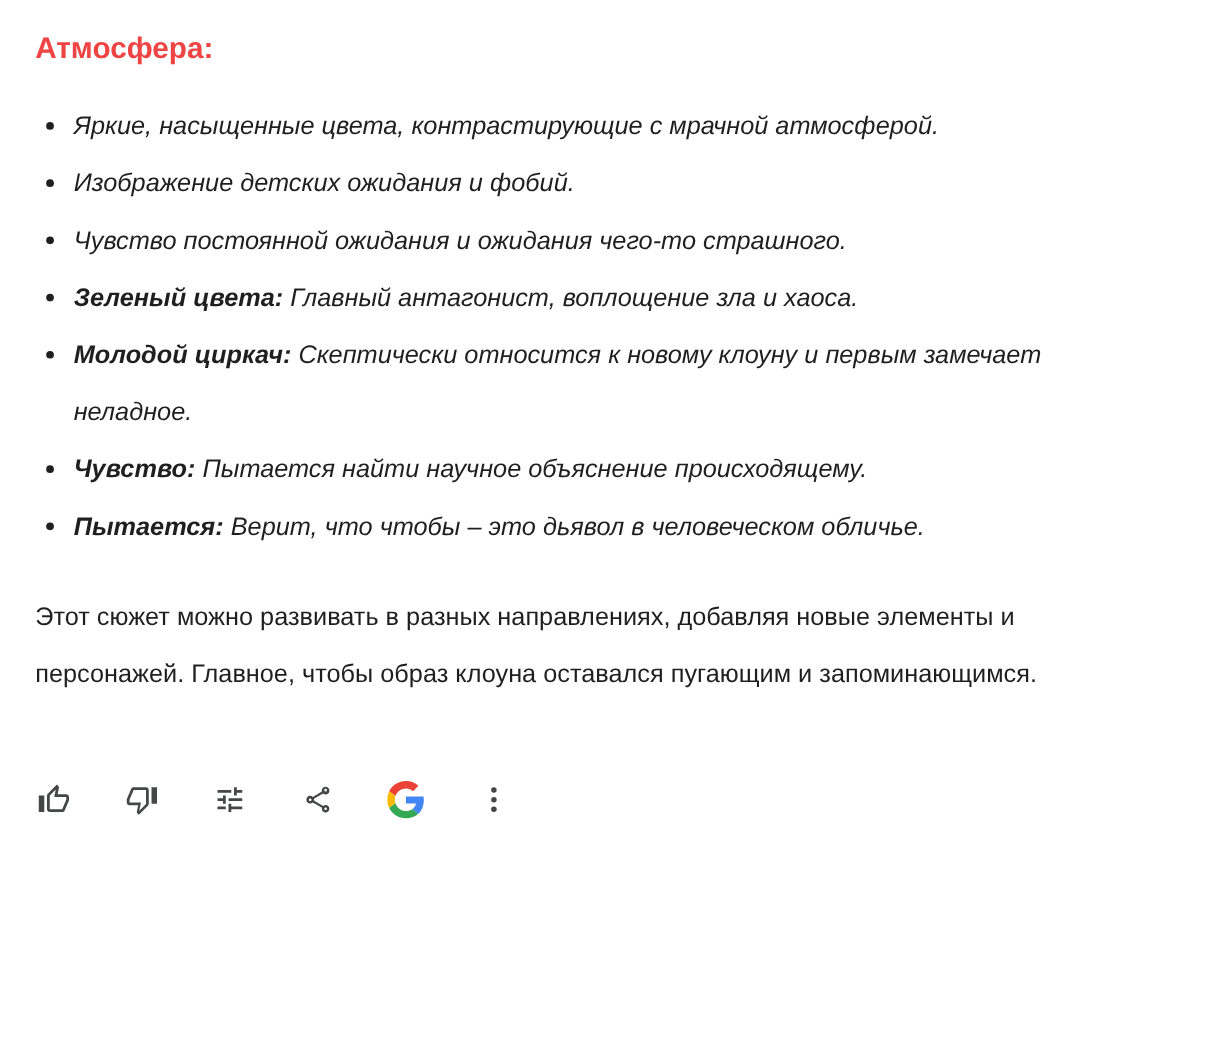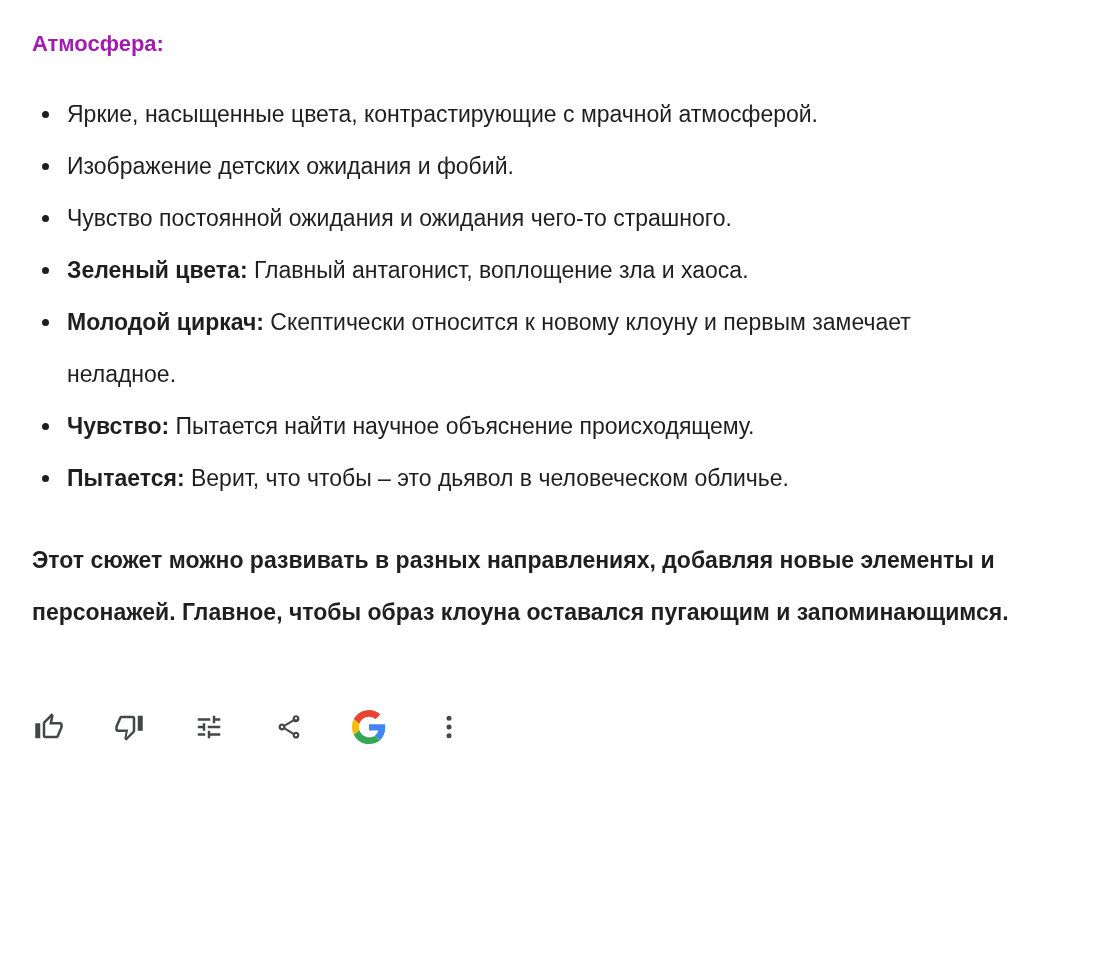--- a/index.html
+++ b/index.html
@@ -9,40 +9,41 @@
     box-sizing: border-box;
     background: #ffffff;
     color: #1f1f1f;
     font-family: "Liberation Sans", "DejaVu Sans", sans-serif;
     font-size: 23px;
     padding: 4px 32px 0 32px;
     overflow: hidden;
   }
   .response { width: 1036px; }
   h3.section-heading {
-    font-size: 22px;
+    font-size: 27px;
     line-height: 36px;
     font-weight: 700;
     margin: 40px 0 26px 0;
-    color: #a21caf;
+    color: #ef4444;
   }
   h3.section-heading.first { margin-top: 22px; }
   ul.bullet-list {
     margin: 0;
     padding: 0 0 0 31px;
     list-style: disc outside;
   }
   ul.bullet-list li {
     line-height: 52px;
     padding-left: 4px;
+    font-style: italic;
   }
   ul.bullet-list.characters li { max-width: 900px; }
   ul.bullet-list li strong { font-weight: 700; }
   p.closing-paragraph {
-    font-weight: 700;
+    font-weight: 400;
     line-height: 52px;
     margin: 30px 0 0 0;
     max-width: 980px;
   }
   .toolbar {
     margin-top: 72px;
     display: flex;
     align-items: center;
     gap: 46px;
   }

